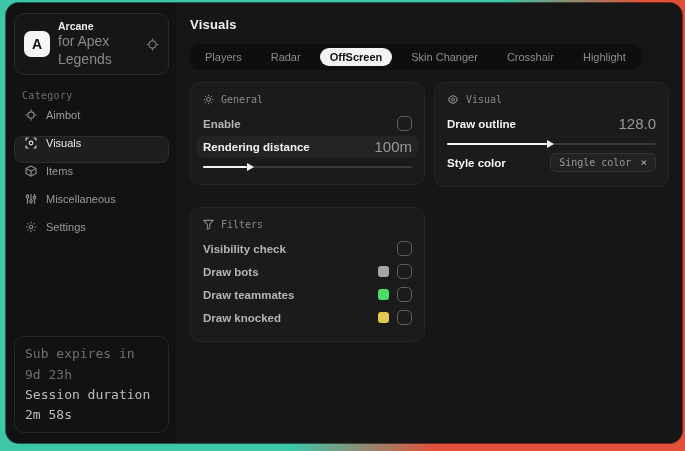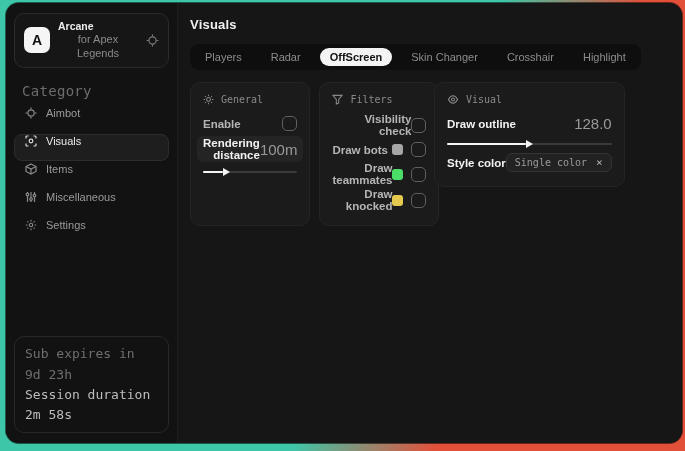--- a/index.html
+++ b/index.html
@@ -24,25 +24,25 @@
     border:1px solid #2b2b2b; border-radius:10px; padding:6px 9px;
     display:flex; align-items:center; gap:8px; background:#161616;
   }
   .logo {
     width:26px; height:26px; background:#f5f5f5; border-radius:7px;
     color:#111; font-weight:bold; font-size:14px;
     display:flex; align-items:center; justify-content:center; flex-shrink:0;
   }
   .brand-text { flex:1; line-height:1.25; }
   .brand-name { color:#ededed; font-size:10.5px; font-weight:bold; }
-  .brand-sub { color:#8a8a8a; font-size:11px;text-align:center; }
+  .brand-sub { color:#8a8a8a; font-size:14px; }
   .brand-target { color:#7a7a7a; display:flex; }
   .category {
     font-family:"DejaVu Sans Mono", monospace;
-    color:#6d6d6d; font-size:14px; margin:15px 8px 7px 8px; letter-spacing:.3px;
+    color:#6d6d6d; font-size:10px; margin:15px 8px 7px 8px; letter-spacing:.3px;
   }
   .nav { display:flex; flex-direction:column; gap:1px; }
   .nav-item {
     height:27px; display:flex; align-items:flex-start; gap:9px;
     padding:0 10px; border:1px solid transparent; border-radius:8px;
     color:#9a9a9a; font-size:11px; cursor:pointer;
   }
   .nav-item .nicon { display:flex; color:#8a8a8a; }
   .nav-item.active { background:#1e1e1e; border-color:#2d2d2d; color:#e9e9e9; }
   .nav-item.active .nicon { color:#dcdcdc; }
@@ -59,21 +59,21 @@
   .tabstrip {
     margin-top:12px; background:#0e0e0e; border-radius:9px;
     display:inline-flex; align-items:flex-end; padding:4px 5px; gap:9px;
   }
   .tab {
     padding:3px 10px; border-radius:12px; color:#8d8d8d; font-size:11px;
     cursor:pointer; white-space:nowrap;
   }
   .tab.active { background:#f3f3f3; color:#111; font-weight:bold; }
   .columns { margin-top:12px; display:flex; gap:9px; align-items:flex-start; }
-  .col { width:235px; display:flex; flex-direction:row; gap:9px;text-align:right; }
+  .col { width:235px; display:flex; flex-direction:column; gap:22px;text-align:right; }
   .panel {
     background:#1b1b1b; border:1px solid #252525; border-radius:10px;
     padding:9px 12px 11px 12px;
   }
   .panel-header {
     display:flex; align-items:center; gap:7px;
     font-family:"DejaVu Sans Mono", monospace; font-size:10px; color:#8a8a8a;
     margin:2px 0 8px 0;
   }
   .panel-header .picon { display:flex; color:#8a8a8a; }

